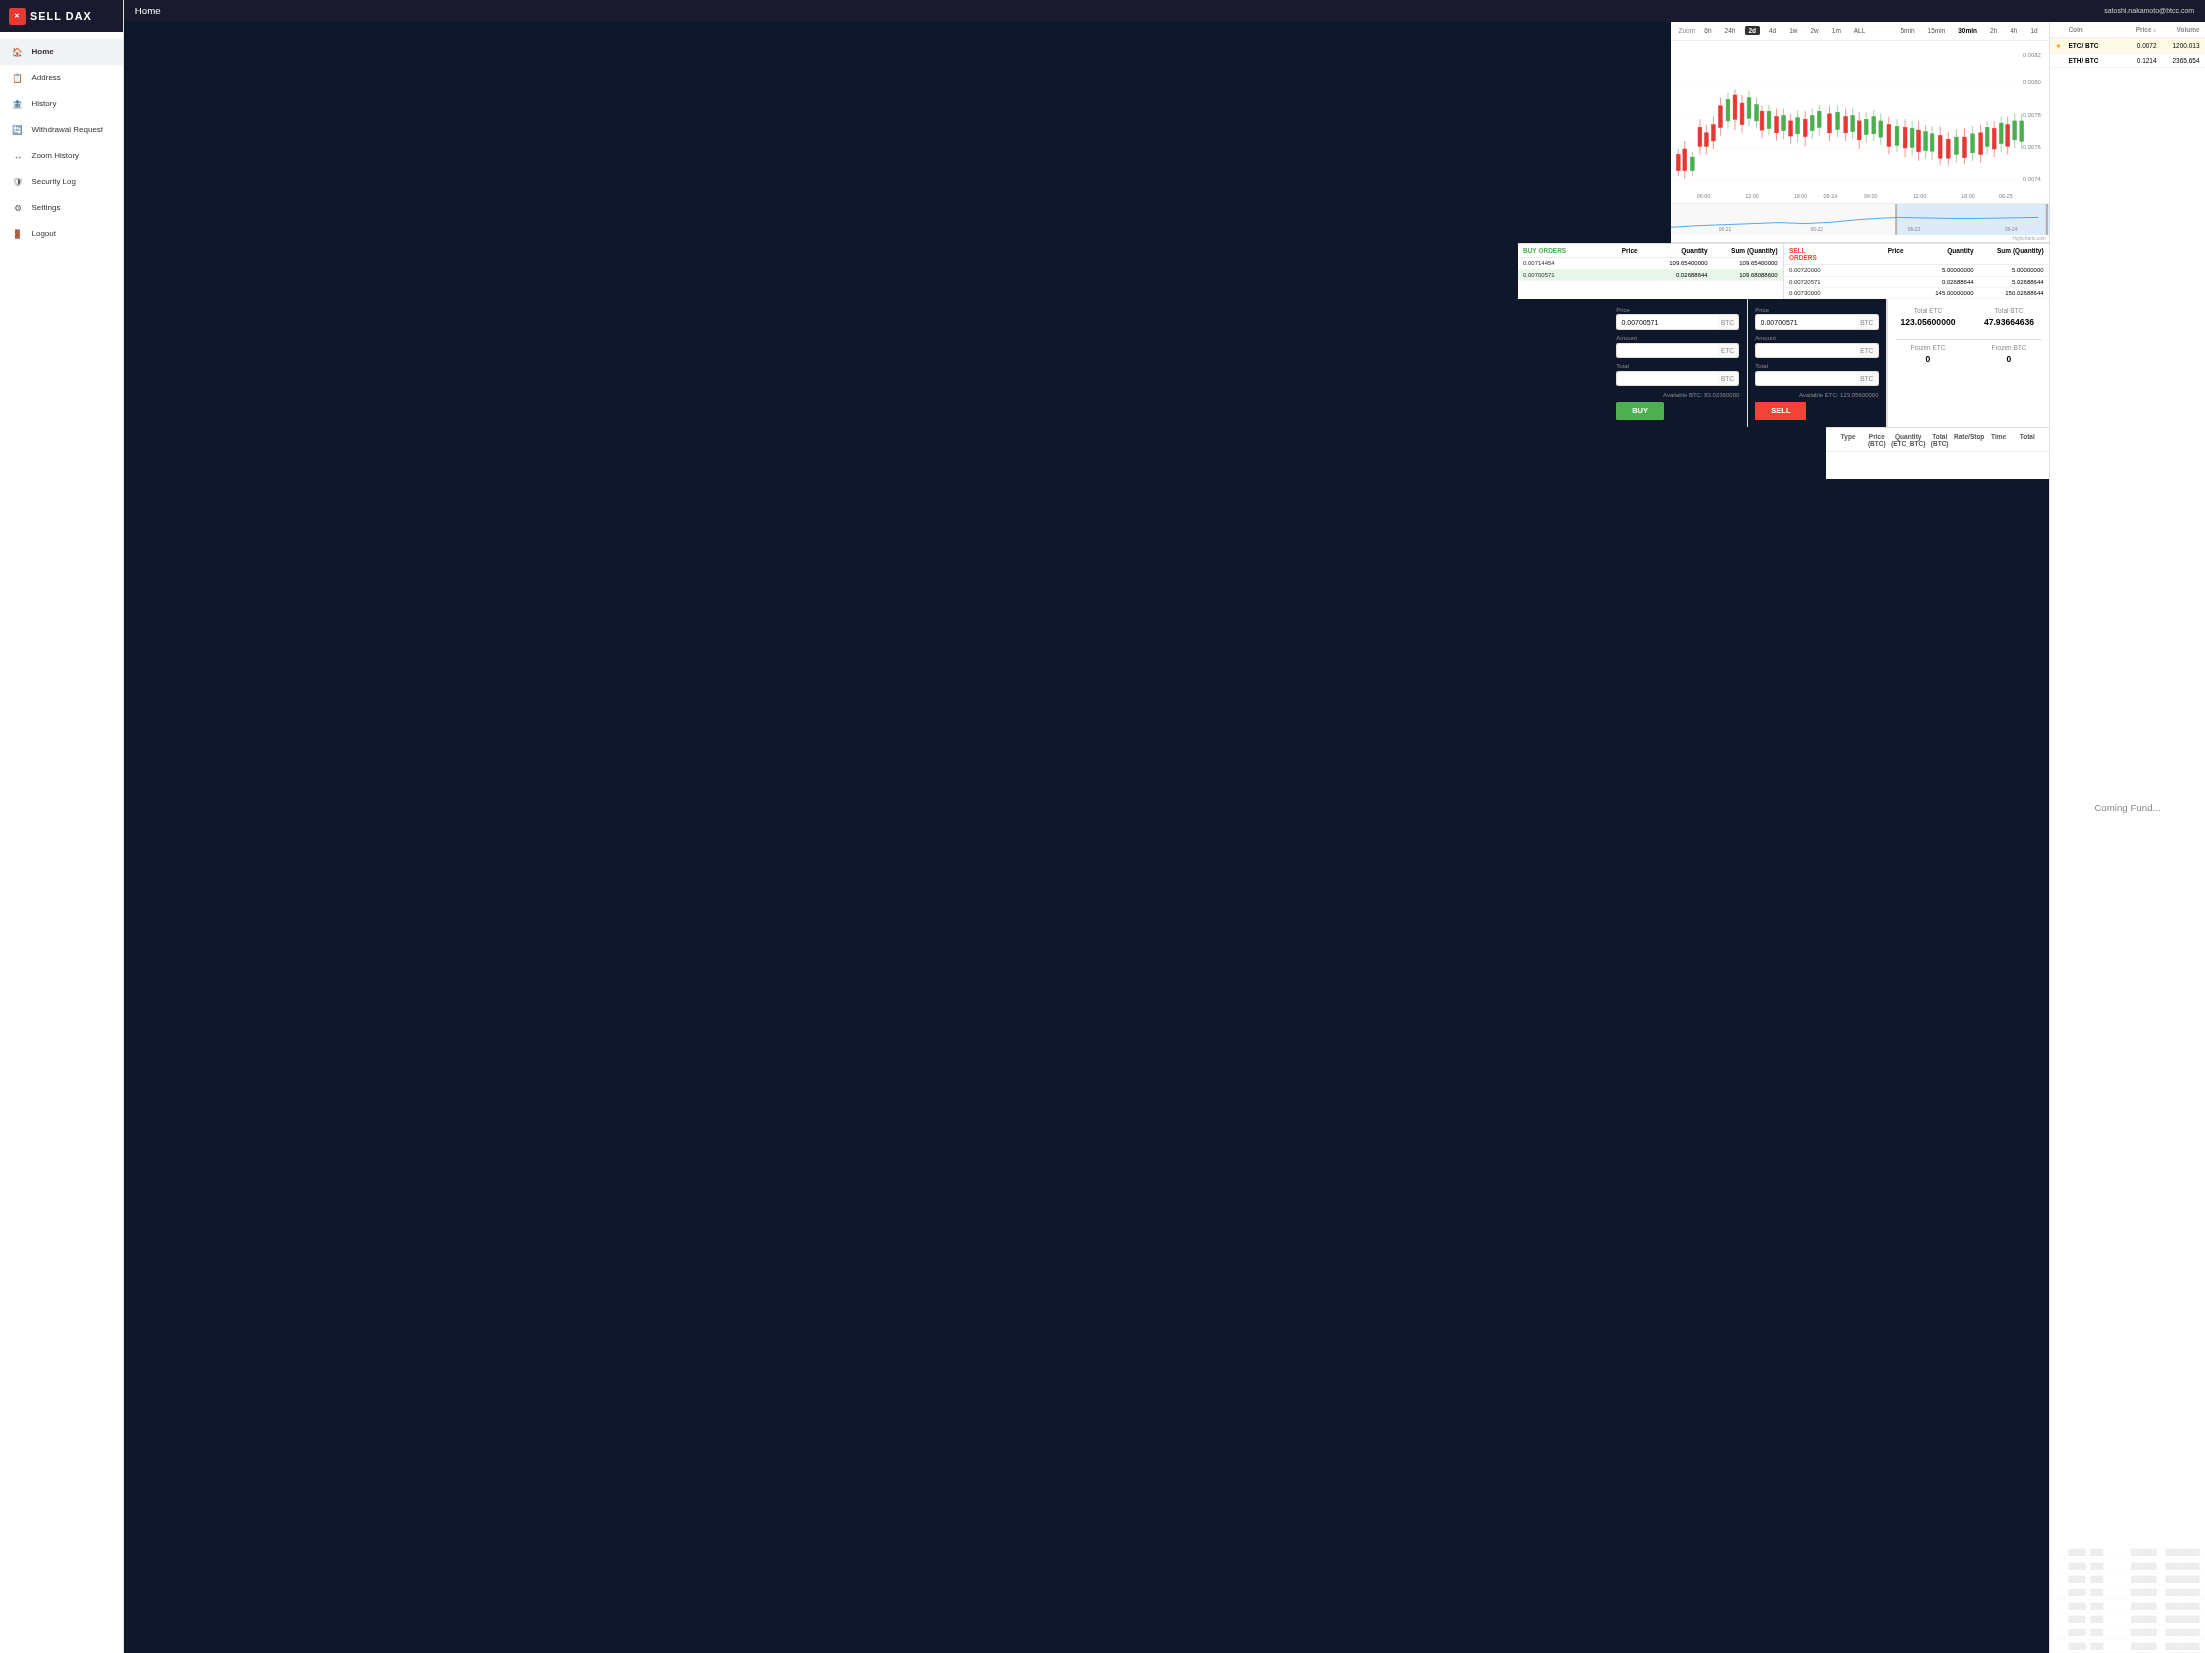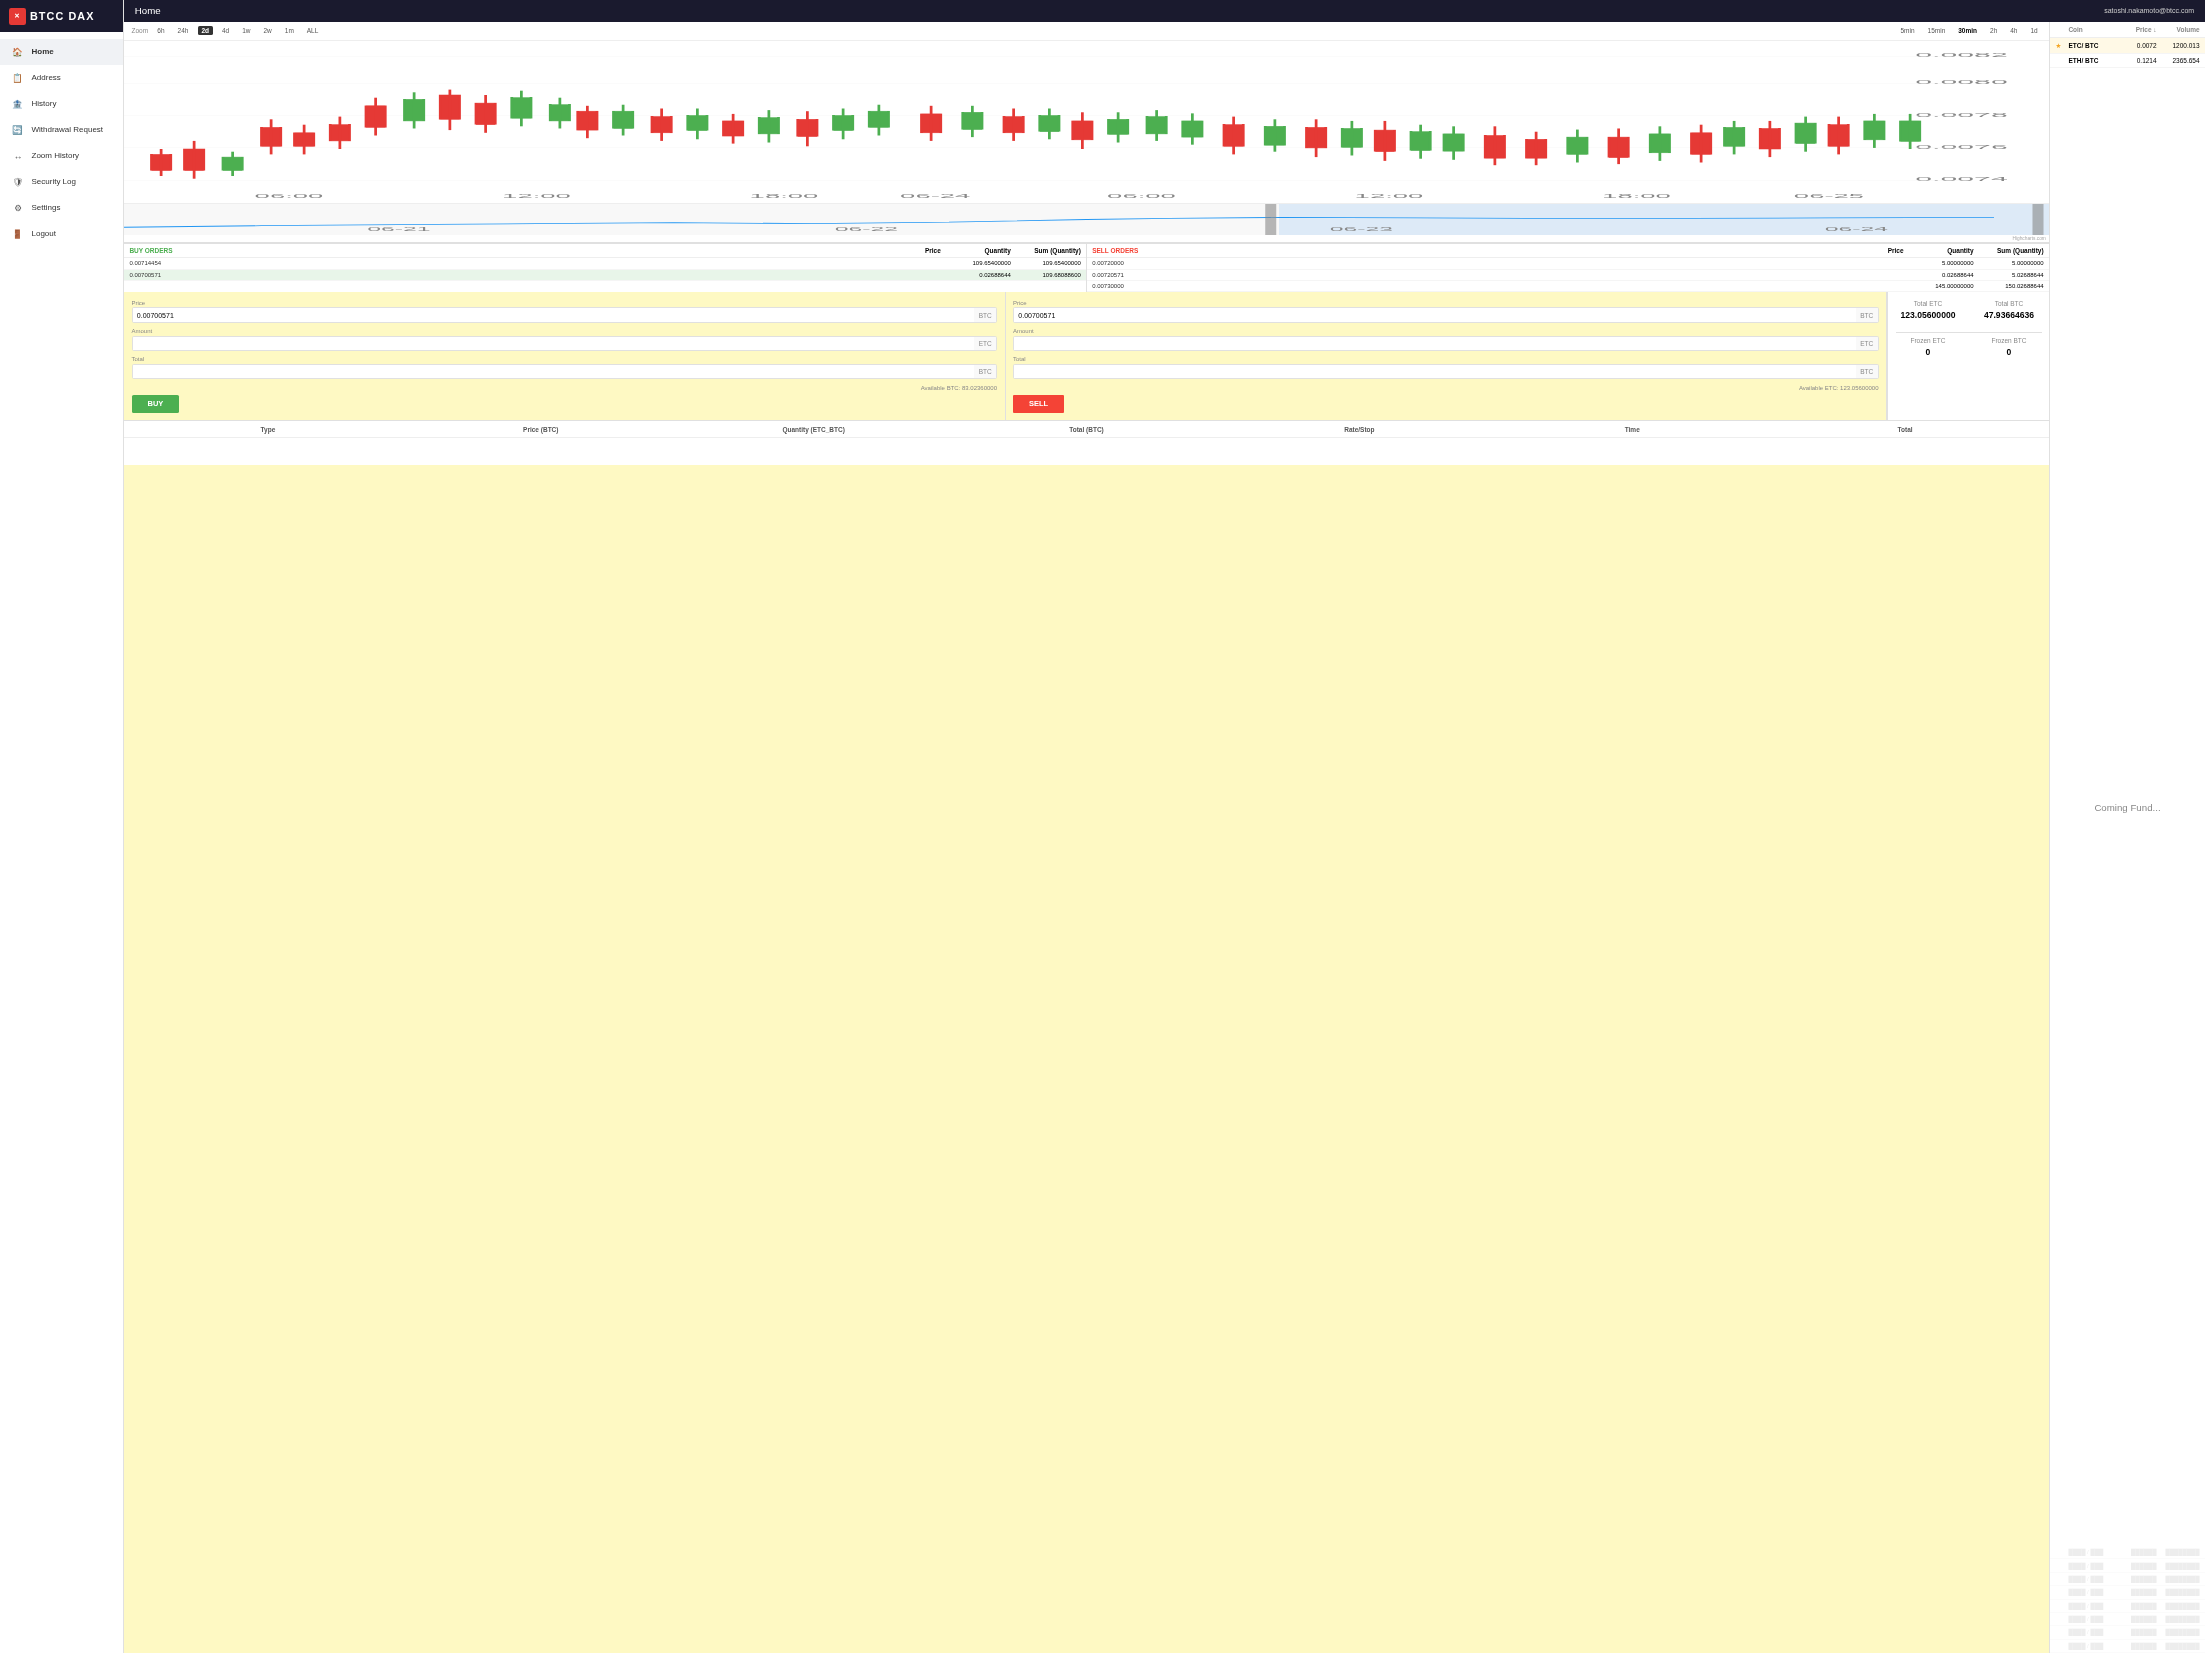--- a/index.html
+++ b/index.html
@@ -55,22 +55,23 @@
 
     #content {
       display: flex; flex: 1; overflow: hidden;
     }
 
     
     #center-panel {
       flex: 1;
       display: flex; flex-direction: column;
       overflow-y: auto;
-      background: #fef9c3;
+      background: #0f172a;
       padding: 0;
+      align-items: flex-end;
     }
 
     
     #chart-area {
       background: #fff;
       margin: 0;
       border-bottom: 0.5px solid #e0e0e0;
     }
     .chart-toolbar {
       display: flex; align-items: center; gap: 5.4px;
@@ -191,21 +192,21 @@
       flex: 1; font-size: 9.7px; color: #888; padding: 10.8px;
     }
     .coin-rows-blurred { opacity: 0.35; }
   </style>
 </head>
 <body>
 
 <div id="sidebar">
   <div id="logo-area">
     <div class="logo-icon">✕</div>
-    <span class="logo-text">BTCC DAX</span>
+    <span class="logo-text">SELL DAX</span>
   </div>
   <nav class="nav-items">
     <a class="nav-item active" href="#">
       <span class="nav-icon">🏠</span>
       <span>Home</span>
     </a>
     <a class="nav-item" href="#">
       <span class="nav-icon">📋</span>
       <span>Address</span>
     </a>

